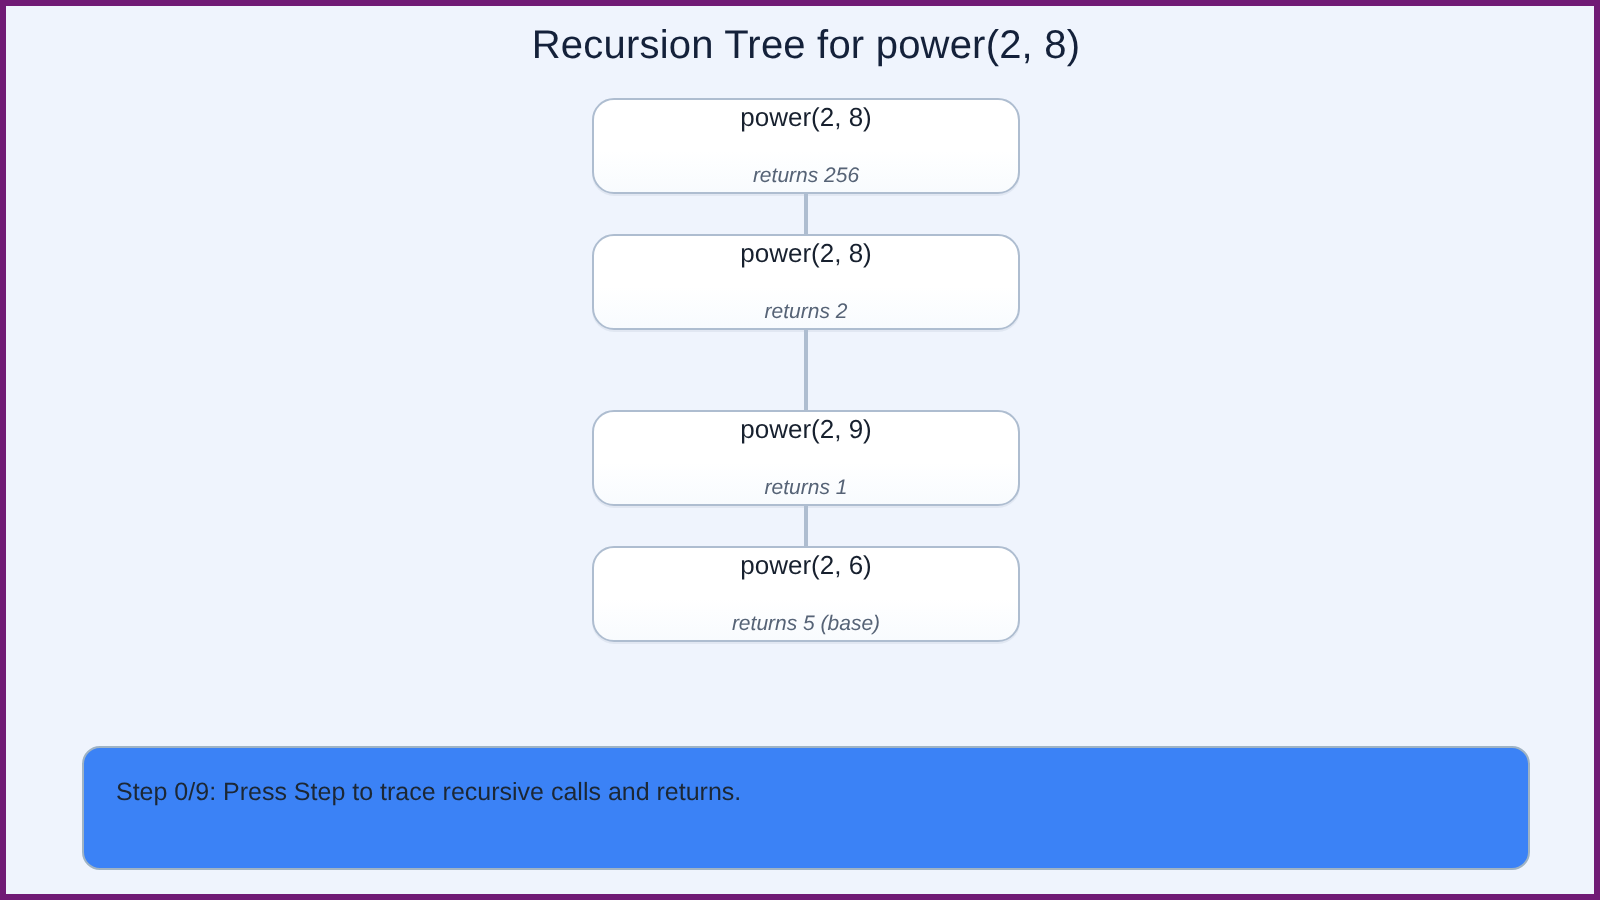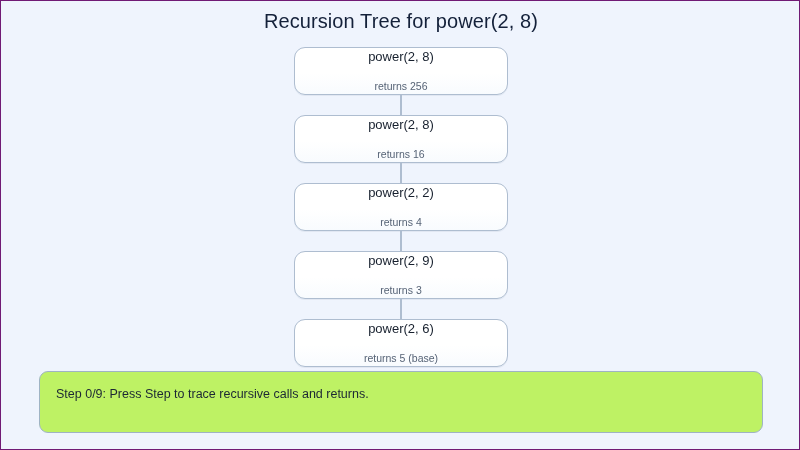--- a/index.html
+++ b/index.html
@@ -12,21 +12,21 @@
     background: #dfe5ec;
     font-family: "Liberation Sans", sans-serif;
     overflow: hidden;
   }
   #canvas {
     position: relative;
     box-sizing: border-box;
     width: 800px;
     height: 450px;
     background: #eff4fd;
-    border: 1px solid #701a75;
+    border: 3px solid #701a75;
     overflow: hidden;
     padding-left: 20px;
   }
 
   
   #title {
     position: absolute;
     top: 7px;
     left: 0;
     width: 800px;
@@ -72,38 +72,39 @@
     line-height: 16px;
     color: #17202e;
     white-space: nowrap;
   }
   .node-returns {
     font-size: 10.5px;
     line-height: 13px;
     color: #566376;
     white-space: nowrap;
     margin-top: 15px;
+    font-style: italic;
   }
   .connector {
     width: 2px;
     height: 20px;
     background: #aebdd0;
   }
 
   
   #status-panel {
     position: absolute;
     left: 38px;
     top: 370px;
     width: 724px;
     height: 62px;
     box-sizing: border-box;
     border: 1px solid #9fb3c4;
     border-radius: 9px;
-    background: #bef264;
+    background: #3b82f6;
     padding: 14px 16px 0 16px;
   }
   #status-text {
     font-size: 12.5px;
     line-height: 16px;
     color: #1c2734;
     white-space: nowrap;
   }
 </style>
 </head>
@@ -117,35 +118,29 @@
       <div class="node-wrap">
         <div class="node">
           <div class="node-label">power(2, 8)</div>
           <div class="node-returns">returns 256</div>
         </div>
       </div>
       <div class="connector"></div>
       <div class="node-wrap">
         <div class="node">
           <div class="node-label">power(2, 8)</div>
-          <div class="node-returns">returns 16</div>
+          <div class="node-returns">returns 2</div>
         </div>
       </div>
       <div class="connector"></div>
-      <div class="node-wrap">
-        <div class="node">
-          <div class="node-label">power(2, 2)</div>
-          <div class="node-returns">returns 4</div>
-        </div>
-      </div>
       <div class="connector"></div>
       <div class="node-wrap">
         <div class="node">
           <div class="node-label">power(2, 9)</div>
-          <div class="node-returns">returns 3</div>
+          <div class="node-returns">returns 1</div>
         </div>
       </div>
       <div class="connector"></div>
       <div class="node-wrap">
         <div class="node">
           <div class="node-label">power(2, 6)</div>
           <div class="node-returns">returns 5 (base)</div>
         </div>
       </div>
     </div>

